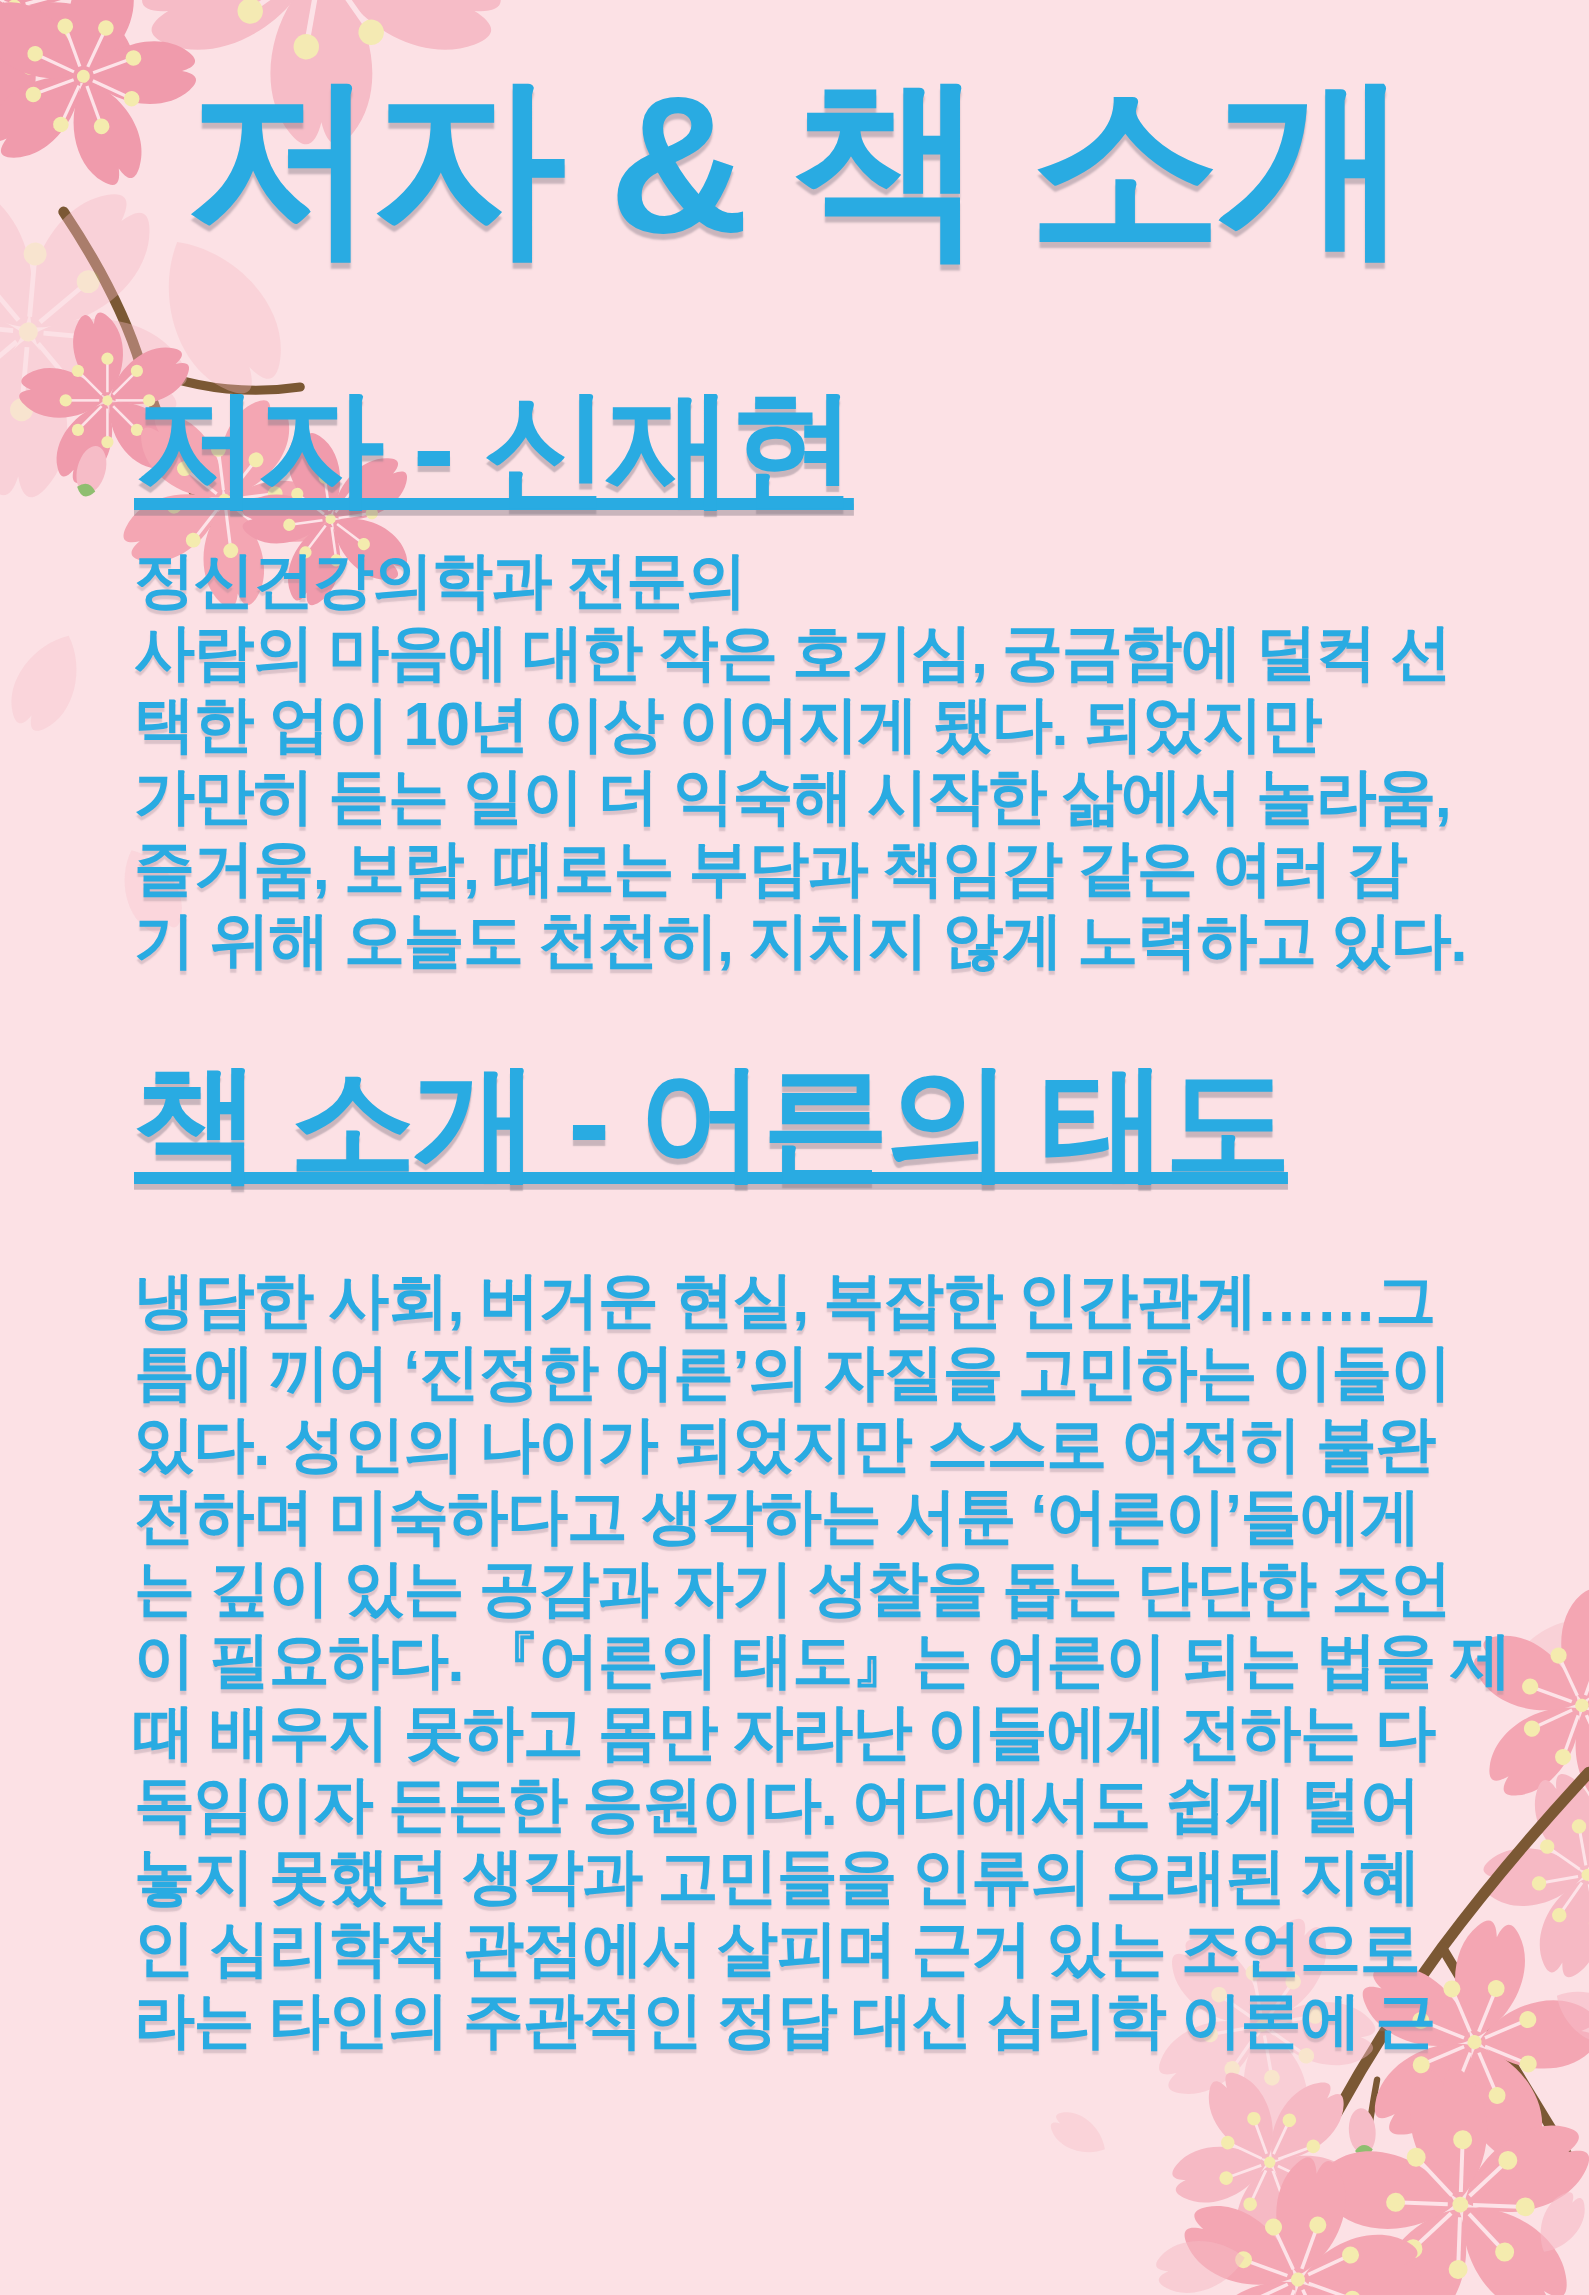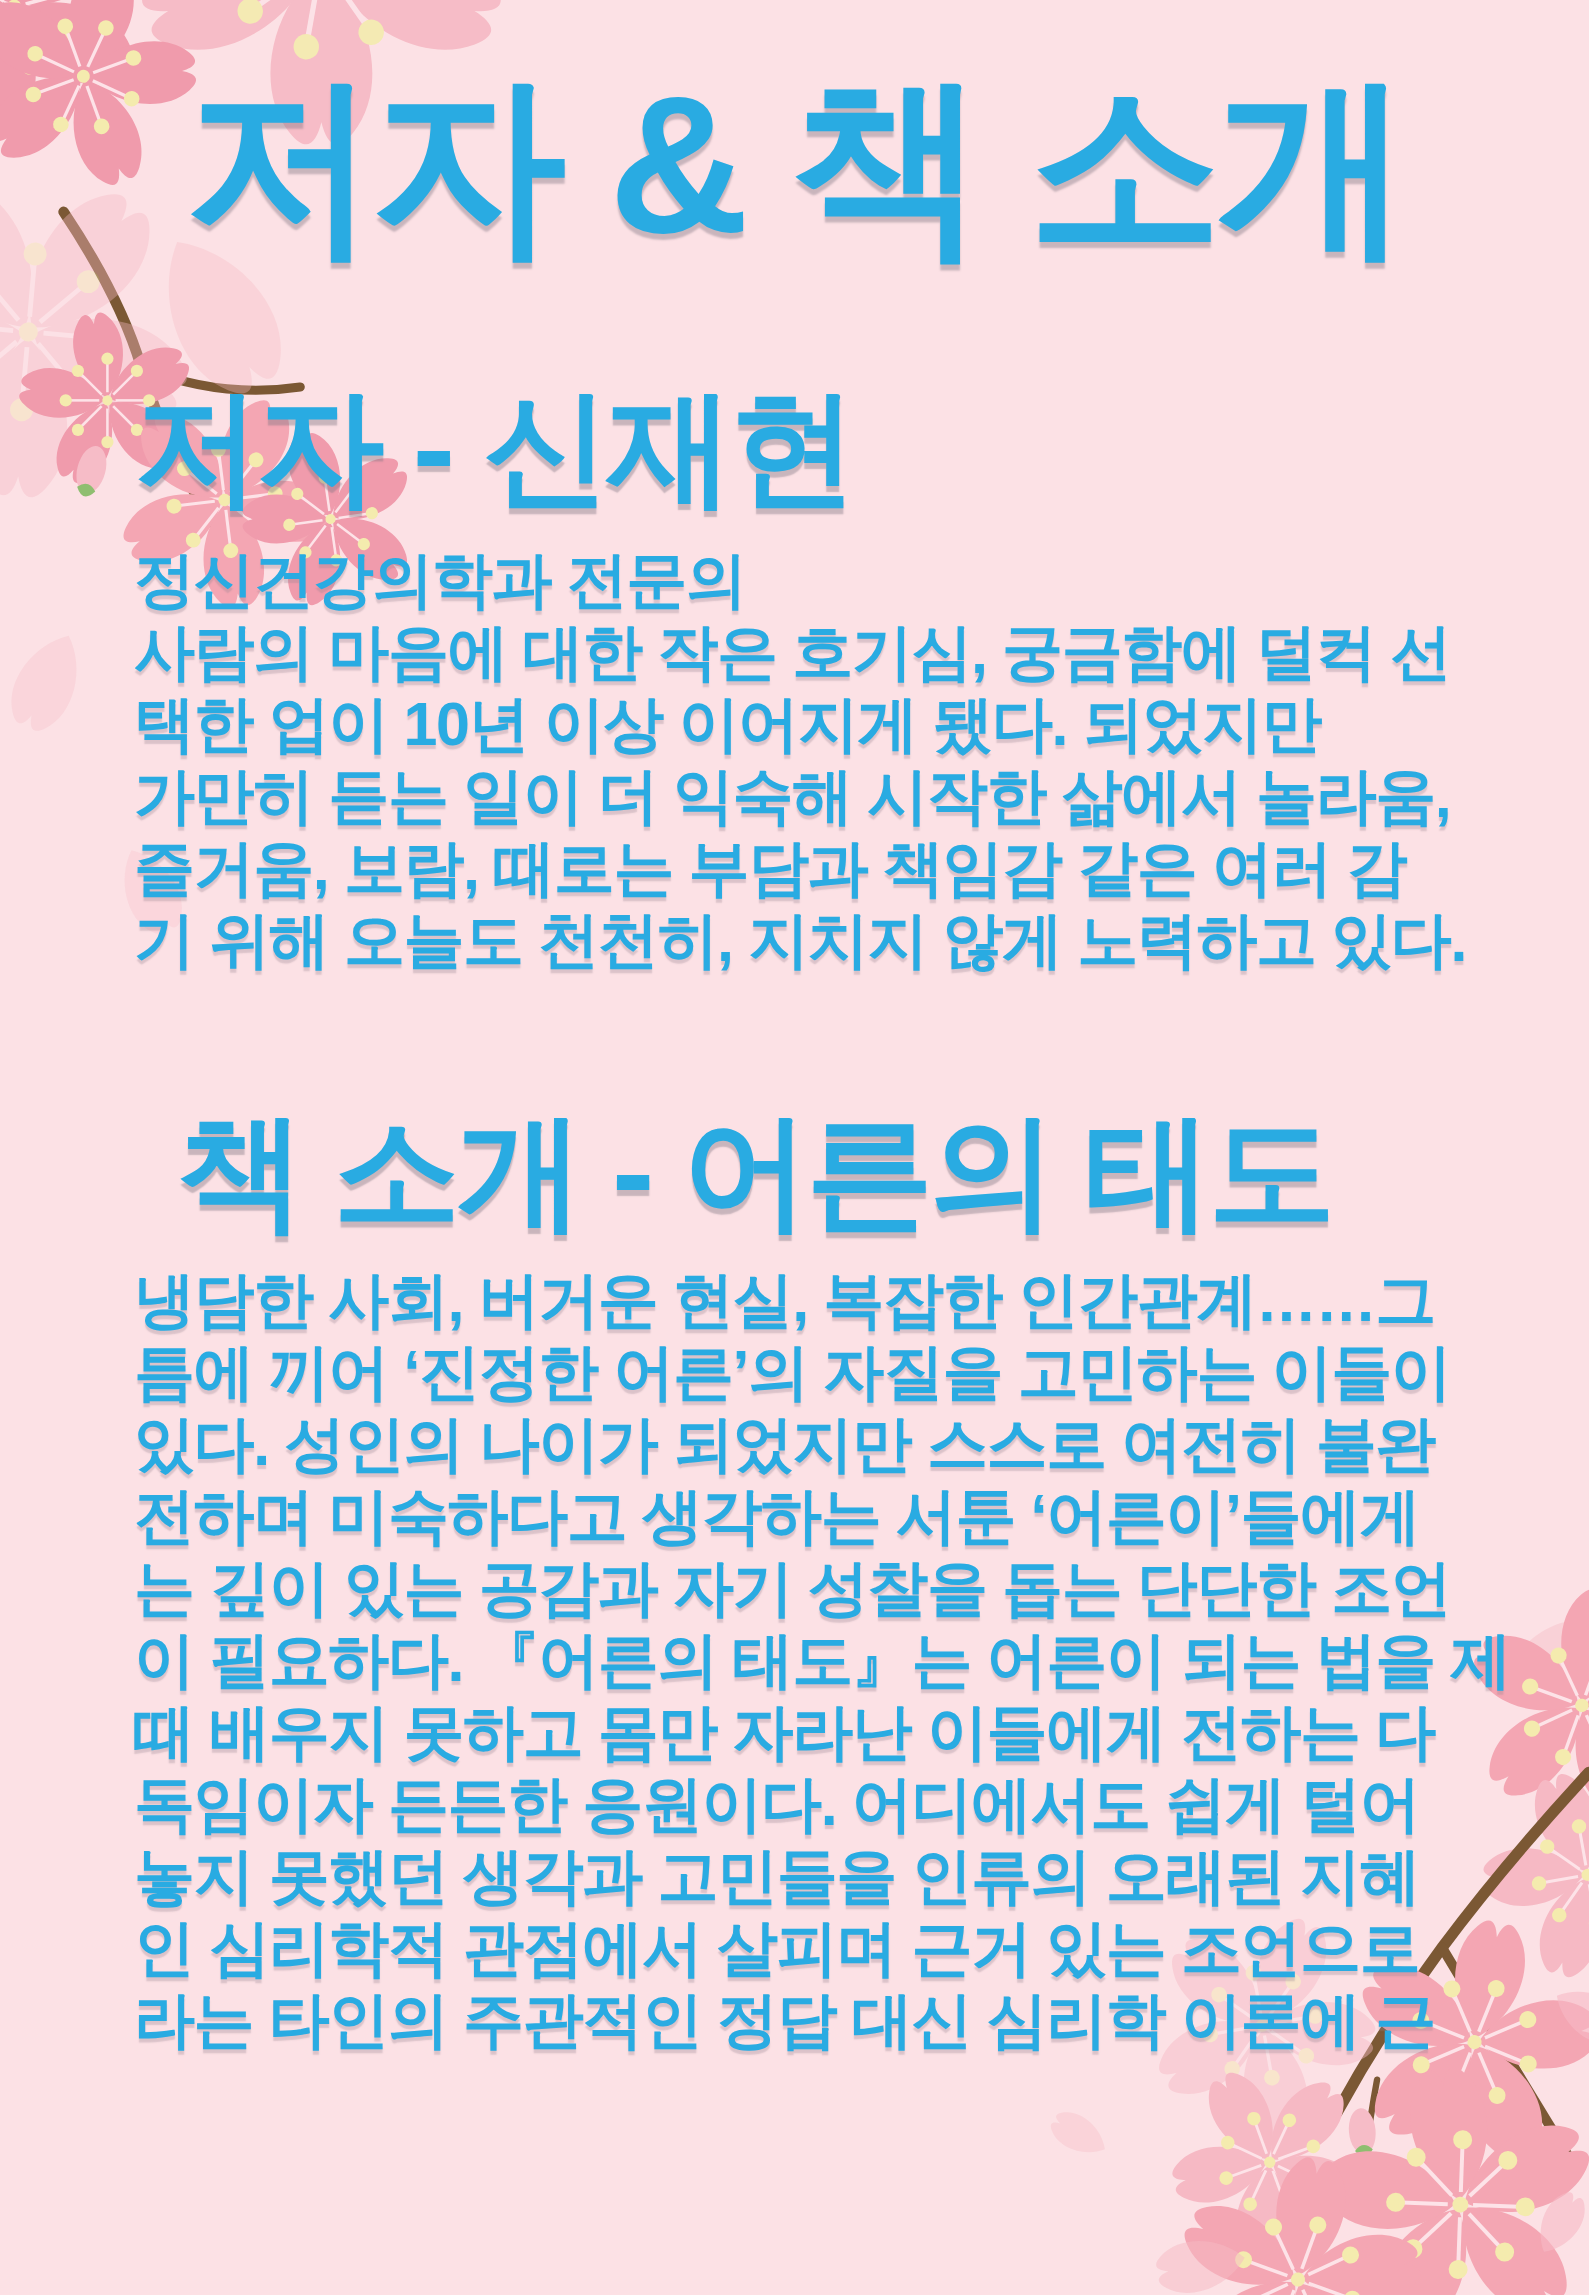--- a/index.html
+++ b/index.html
@@ -19,23 +19,24 @@
     margin:0;text-align:center;white-space:nowrap;
     font-size:194px;line-height:1.2;font-weight:700;letter-spacing:-5.7px;
     color:#29ABE2;
     text-shadow:0 6.4px 2.1px rgba(125,115,128,0.40);
   }
   .heading{
     position:absolute;left:134px;margin:0;white-space:nowrap;
     font-size:127px;line-height:1.15;font-weight:800;letter-spacing:-3.5px;
     color:#29ABE2;
     text-shadow:0 5.7px 1.4px rgba(125,115,128,0.40);
+    text-decoration:underline;
   }
   .heading.author{top:374px;}
-  .heading.book{top:1098px;margin-left:44px;}
+  .heading.book{top:1048px;}
   .body-block{
     position:absolute;left:134px;width:1377px;
     color:#29ABE2;font-weight:700;letter-spacing:-1.4px;
   }
   .body-block.author{top:544px;}
   .body-block.book{top:1264px;}
   .line{
     white-space:nowrap;font-size:61px;line-height:72px;
     text-shadow:0 3.5px 1.4px rgba(150,130,142,0.32);
   }

